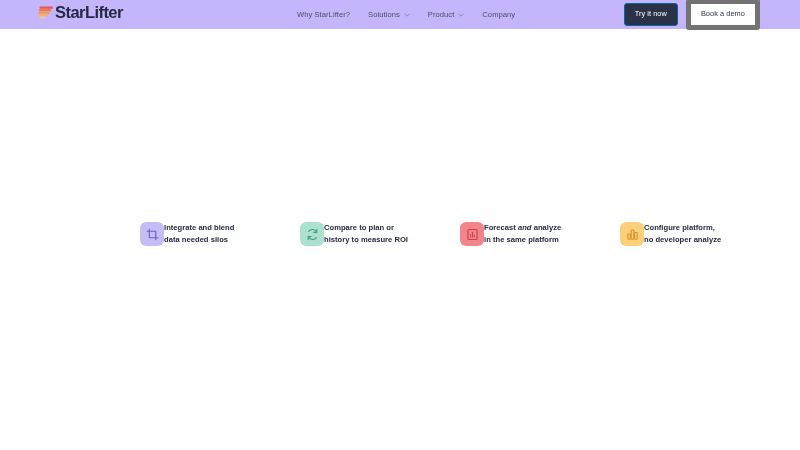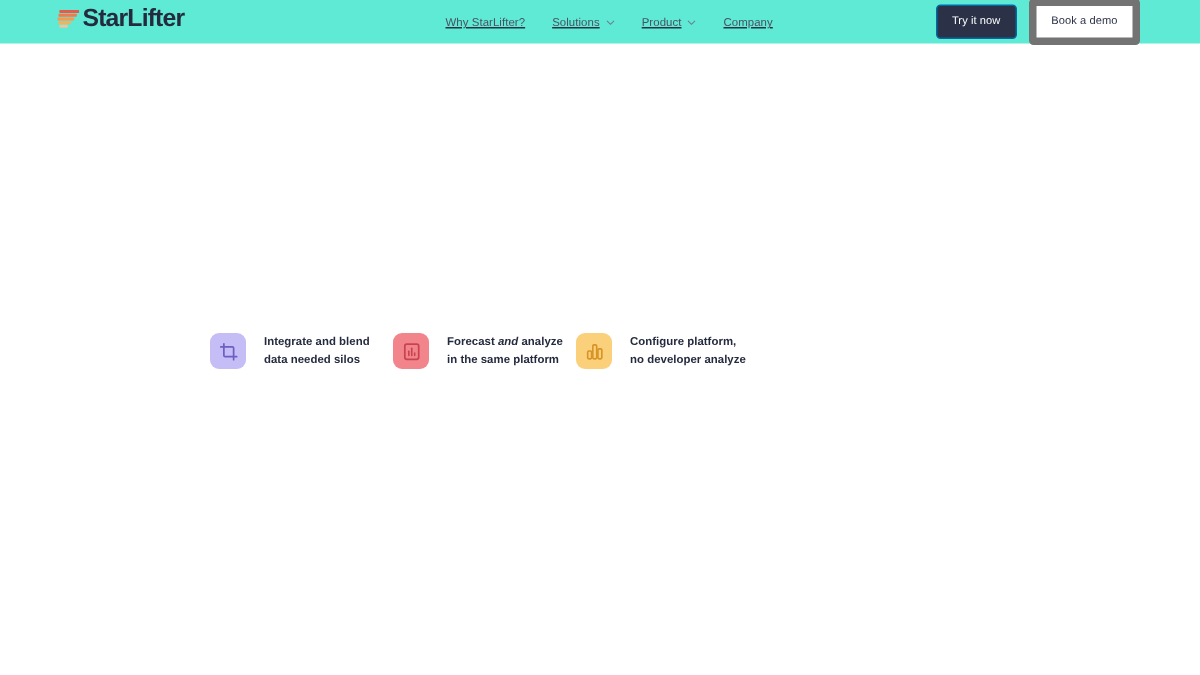--- a/index.html
+++ b/index.html
@@ -15,21 +15,21 @@
   }
 
   
   .site-header {
     position: absolute;
     top: 0; left: 0;
     width: 800px;
     height: 29px;
     display: flex;
     align-items: center;
-    background: #5eead4;
+    background: #c4b5fd;
   }
 
   .brand {
     position: absolute;
     left: 38px;
     top: 4px;
     display: flex;
     align-items: center;
     gap: 2px;
     text-decoration: none;
@@ -50,21 +50,20 @@
   }
 
   .main-nav {
     position: absolute;
     left: 297px;
     top: 0;
     height: 29px;
     display: flex;
     align-items: center;
     gap: 0;
-    text-decoration: underline;
   }
   .nav-item {
     display: flex;
     align-items: center;
     gap: 4px;
     font-size: 7.6px;
     color: #4a5163;
     padding: 0 9px;
     white-space: nowrap;
     cursor: pointer;
@@ -114,22 +113,21 @@
     left: 140px;
     top: 222px;
     width: 530px;
     display: flex;
     align-items: flex-start;
     gap: 0;
   }
   .feature-card {
     display: flex;
     align-items: center;
-    gap: 12px;
-    width: 122px;
+    width: 160px;
     flex: none;
   }
   .feature-icon {
     width: 24px;
     height: 24px;
     border-radius: 6px;
     flex: none;
     display: flex;
     align-items: center;
     justify-content: center;
@@ -207,20 +205,34 @@
         <path d="M4 1.5 V11 a1 1 0 0 0 1 1 h9.5" fill="none" stroke="#6c5fc2" stroke-width="1.4" stroke-linecap="round" stroke-linejoin="round"></path>
         <path d="M1.5 4 H11 a1 1 0 0 1 1 1 v9.5" fill="none" stroke="#6c5fc2" stroke-width="1.4" stroke-linecap="round" stroke-linejoin="round"></path>
       </svg>
     </span>
     <span class="feature-text">
       <span>Integrate and blend</span><br>
       <span>data needed silos</span>
     </span>
   </div>
 
+  <div class="feature-card">
+    <span class="feature-icon" style="background:#aee0cf">
+      <svg width="13" height="13" viewBox="0 0 16 16" aria-hidden="true">
+        <path d="M13 5.2 A5.6 5.6 0 0 0 3.2 4.3" fill="none" stroke="#3f9c82" stroke-width="1.4" stroke-linecap="round"></path>
+        <path d="M3 10.8 A5.6 5.6 0 0 0 12.8 11.7" fill="none" stroke="#3f9c82" stroke-width="1.4" stroke-linecap="round"></path>
+        <path d="M13.3 2 V5.4 H9.9" fill="none" stroke="#3f9c82" stroke-width="1.4" stroke-linecap="round" stroke-linejoin="round"></path>
+        <path d="M2.7 14 V10.6 H6.1" fill="none" stroke="#3f9c82" stroke-width="1.4" stroke-linecap="round" stroke-linejoin="round"></path>
+      </svg>
+    </span>
+    <span class="feature-text">
+      <span>Compare to plan or</span><br>
+      <span>history to measure ROI</span>
+    </span>
+  </div>
 
   <div class="feature-card">
     <span class="feature-icon" style="background:#f2848c">
       <svg width="13" height="13" viewBox="0 0 16 16" aria-hidden="true">
         <rect x="2.3" y="1.8" width="11.4" height="12.4" rx="1.6" fill="none" stroke="#c9434f" stroke-width="1.4"></rect>
         <path d="M5.6 11 V7.6" fill="none" stroke="#c9434f" stroke-width="1.3" stroke-linecap="round"></path>
         <path d="M8 11 V5.2" fill="none" stroke="#c9434f" stroke-width="1.3" stroke-linecap="round"></path>
         <path d="M10.4 11 V9" fill="none" stroke="#c9434f" stroke-width="1.3" stroke-linecap="round"></path>
       </svg>
     </span>

